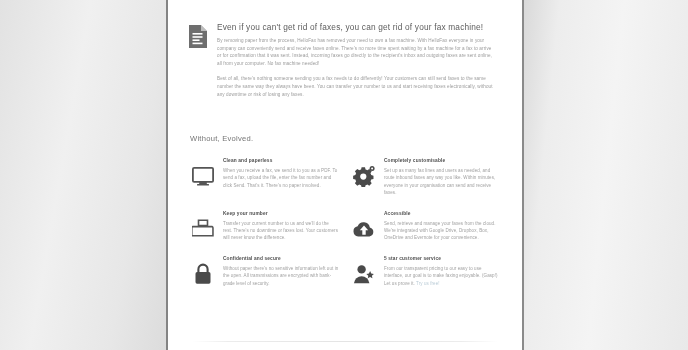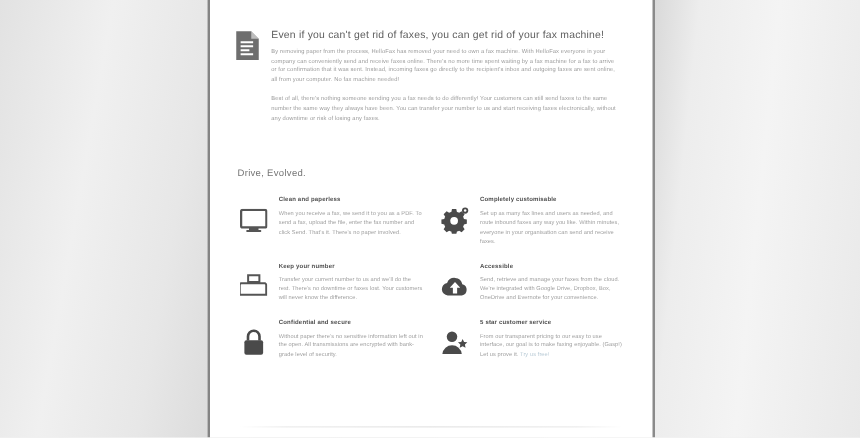--- a/index.html
+++ b/index.html
@@ -193,21 +193,21 @@
             <rect x="4.5" y="18.6" width="10" height="1.6" fill="#ffffff"></rect>
           </svg>
         </div>
         <div class="intro-text">
           <h1>Even if you can't get rid of faxes, you can get rid of your fax machine!</h1>
           <p>By removing paper from the process, HelloFax has removed your need to own a fax machine. With HelloFax everyone in your company can conveniently send and receive faxes online. There's no more time spent waiting by a fax machine for a fax to arrive or for confirmation that it was sent. Instead, incoming faxes go directly to the recipient's inbox and outgoing faxes are sent online, all from your computer. No fax machine needed!</p>
           <p>Best of all, there's nothing someone sending you a fax needs to do differently! Your customers can still send faxes to the same number the same way they always have been. You can transfer your number to us and start receiving faxes electronically, without any downtime or risk of losing any faxes.</p>
         </div>
       </div>
 
-      <div class="section-title">Drive, Evolved.</div>
+      <div class="section-title">Without, Evolved.</div>
 
       <div class="features">
 
         <div class="feature">
           <div class="feature-icon">
             <svg width="22" height="19" viewBox="0 0 22 19">
               <rect x="0.9" y="0.9" width="20.2" height="14" rx="1.2" fill="none" stroke="#555" stroke-width="1.8"></rect>
               <rect x="3.6" y="3.6" width="14.8" height="8.6" fill="#ffffff"></rect>
               <rect x="7.2" y="15" width="7.6" height="2.2" fill="#555"></rect>
               <rect x="5" y="16.9" width="12" height="1.6" rx="0.6" fill="#555"></rect>

